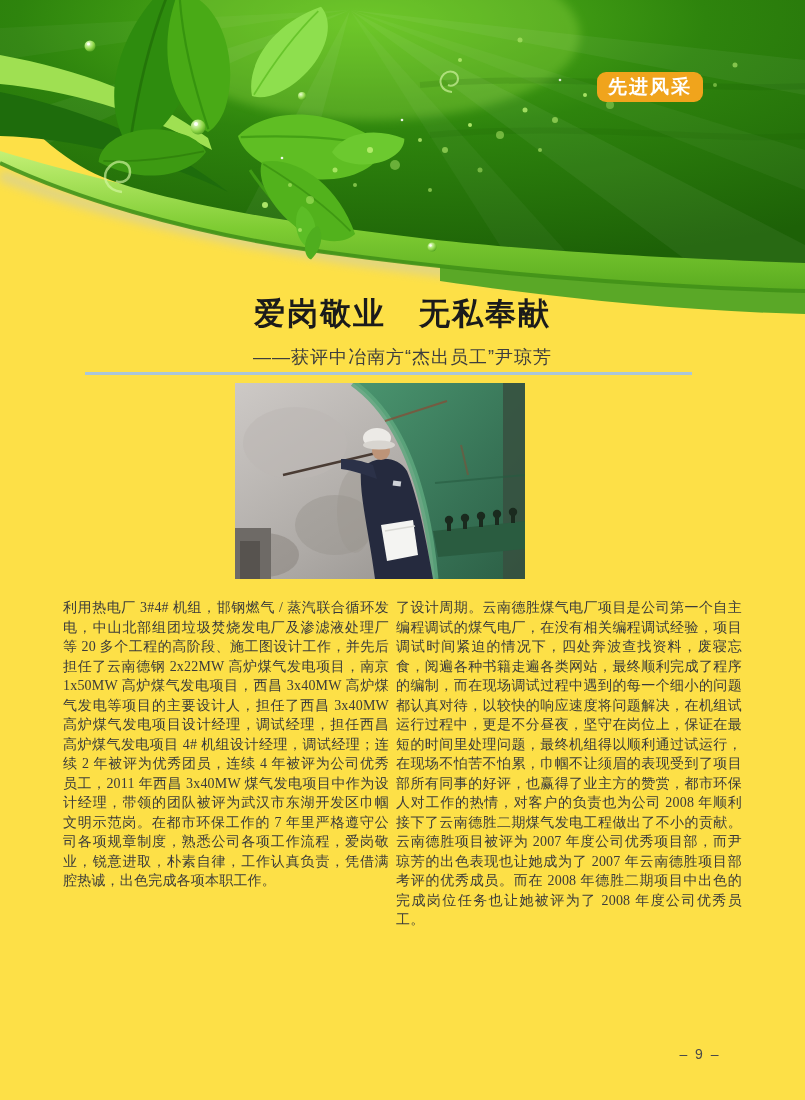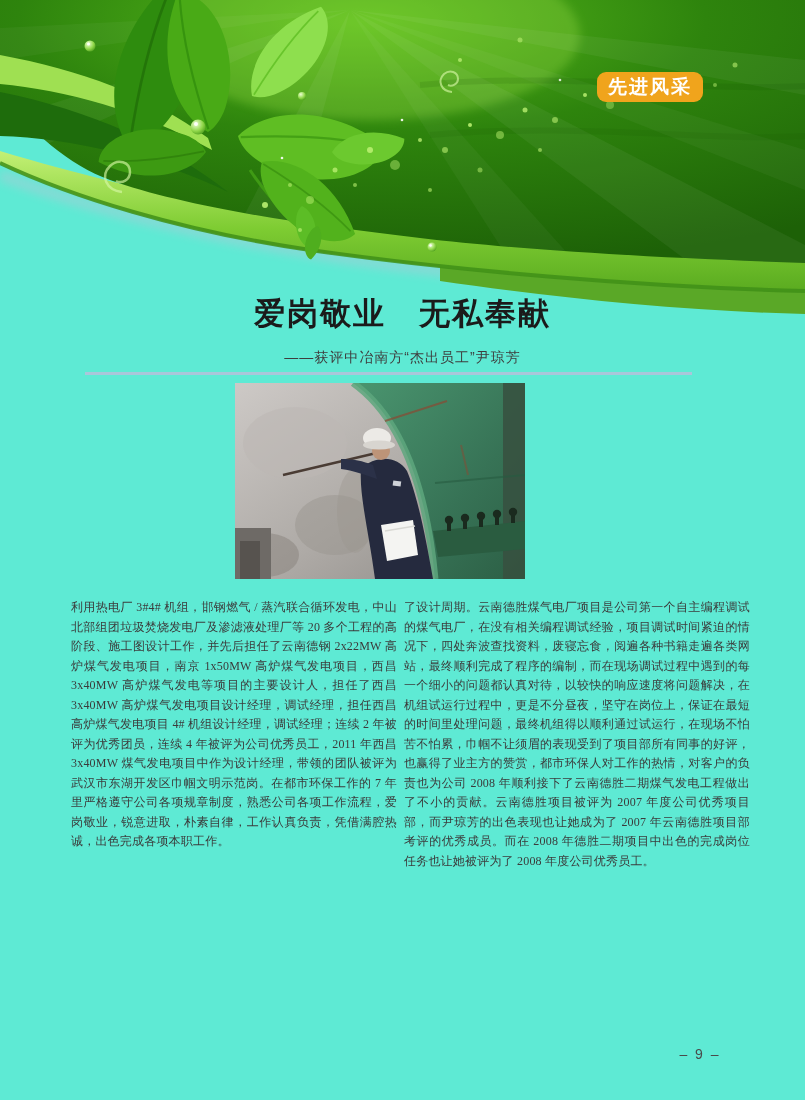--- a/index.html
+++ b/index.html
@@ -1,43 +1,43 @@
 <!DOCTYPE html>
 <html lang="zh"><head>
 <meta charset="utf-8">
 <style>
   html,body{margin:0;padding:0;background:#888;}
   .page{
     position:relative;width:805px;height:1100px;margin:0 auto;
-    background:#5eead4;overflow:hidden;
+    background:#fde047;overflow:hidden;
     font-family:"Liberation Serif","DejaVu Serif",serif;
   }
   .header-art{position:absolute;left:0;top:0;display:block;}
   .badge{
     position:absolute;left:597px;top:72px;height:30px;line-height:30px;
     padding:0 11px;border-radius:9px;color:#fff;font-size:19px;letter-spacing:2px;
     font-family:"Liberation Sans","DejaVu Sans",sans-serif;font-weight:bold;
   }
   .title-block{position:absolute;left:63px;top:284px;width:679px;text-align:center;}
   .title{
     margin:12px;font-size:31px;font-weight:bold;color:#1b1b1b;letter-spacing:2px;
     font-family:"Liberation Serif","DejaVu Serif",serif;line-height:36px;
   }
   .subtitle{
-    margin-top:5px;font-size:14px;color:#3e3e3e;letter-spacing:1px;
+    margin-top:5px;font-size:18px;color:#3e3e3e;letter-spacing:1px;
     font-family:"Liberation Sans","DejaVu Sans",sans-serif;line-height:26px;
   }
   .divider{position:absolute;left:85px;top:372px;width:607px;height:3px;}
   .photo{position:absolute;left:235px;top:383px;display:block;}
   .col-narrow,.col-wide{
     position:absolute;color:#3b3b3b;text-align:justify;
     font-family:"Liberation Serif","DejaVu Serif",serif;
   }
   .col-narrow{font-size:14px;line-height:18.4px;letter-spacing:3.2px;}
-  .col-wide{font-size:12px;line-height:19.5px;letter-spacing:0.2px;margin-left:8px;}
+  .col-wide{font-size:14px;line-height:19.5px;letter-spacing:0.2px;}
   .col-narrow p,.col-wide p{margin:0;}
   p.indent{text-indent:2em;}
   #left-narrow{left:63px;top:444px;width:170px;}
   #right-narrow{left:569px;top:444px;width:173px;}
   #left-wide{left:63px;top:598px;width:326px;}
   #right-wide{left:396px;top:598px;width:346px;}
   .page-number{
     position:absolute;left:650px;top:1046px;width:100px;text-align:center;
     font-size:14px;color:#4a4a4a;letter-spacing:2px;
     font-family:"Liberation Sans","DejaVu Sans",sans-serif;

